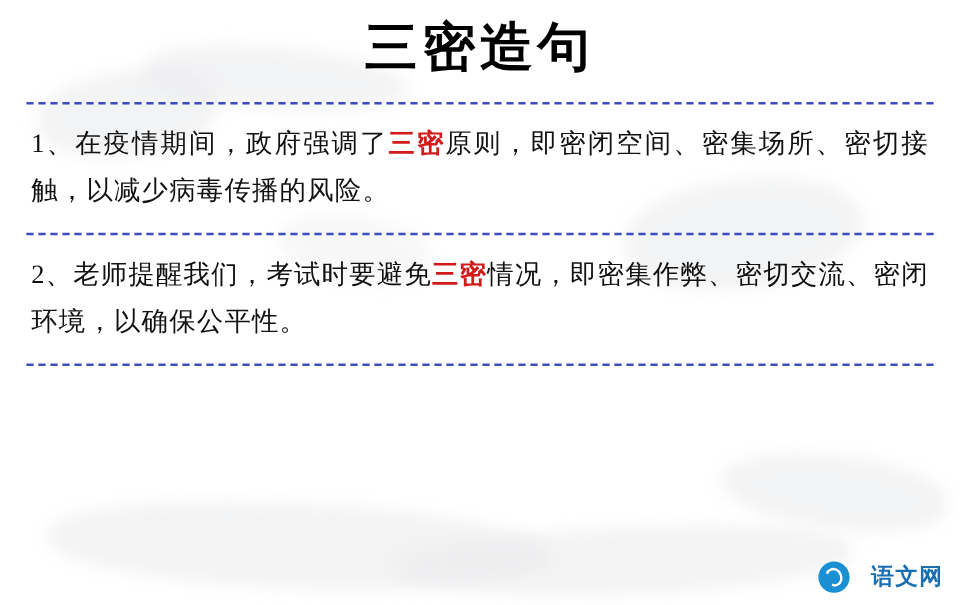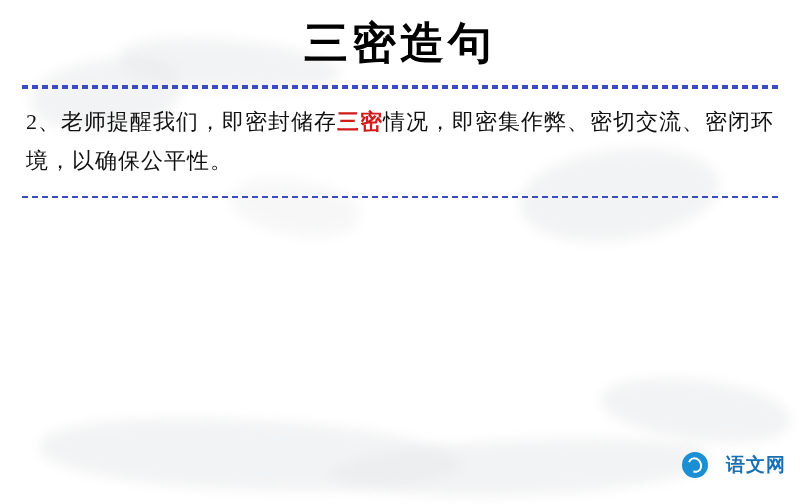--- a/index.html
+++ b/index.html
@@ -70,21 +70,21 @@
 
   .content {
     position: relative;
     z-index: 2;
     padding: 0 22px;
     box-sizing: border-box;
   }
 
   .title {
     text-align: center;
-    font-family: Liberation Serif, serif;
+    font-family: Liberation Mono, monospace;
     font-weight: bold;
     font-size: 44px;
     letter-spacing: 4px;
     color: #000000;
     padding: 16px 0 14px 0;
     line-height: 1.25;
   }
 
   .divider {
     border-top: 2px dashed #3b4cc0;
@@ -102,21 +102,21 @@
   }
 
   .item .hl {
     color: #d11a1a;
     font-weight: bold;
   }
 
   .logo {
     position: absolute;
     right: 14px;
-    bottom: 26px;
+    bottom: 10px;
     display: flex;
     align-items: center;
     gap: 18px;
     z-index: 5;
   }
   .logo-mark {
     width: 26px;
     height: 26px;
     border-radius: 50%;
     background: #1a8fd4;
@@ -154,25 +154,28 @@
   <div class="ink-wash ink-5"></div>
   <div class="ink-wash ink-6"></div>
   <div class="ink-wash ink-7"></div>
 
   <div class="content">
 
     <div class="title">三密造句</div>
 
     <div class="divider"></div>
 
+    <div class="item">
+      <span>1、</span><span>在疫情期间，政府强调了</span><span class="hl">三密</span><span>原则，即密闭空间、密集场所、密切接触，以减少病毒传播的风险。</span>
+    </div>
 
     <div class="divider"></div>
 
     <div class="item">
-      <span>2、</span><span>老师提醒我们，即密封储存</span><span class="hl">三密</span><span>情况，即密集作弊、密切交流、密闭环境，以确保公平性。</span>
+      <span>2、</span><span>老师提醒我们，考试时要避免</span><span class="hl">三密</span><span>情况，即密集作弊、密切交流、密闭环境，以确保公平性。</span>
     </div>
 
     <div class="divider"></div>
 
 
   </div>
 
   <div class="logo">
     <span class="logo-mark"></span>
     <span class="logo-text">语文网</span>

